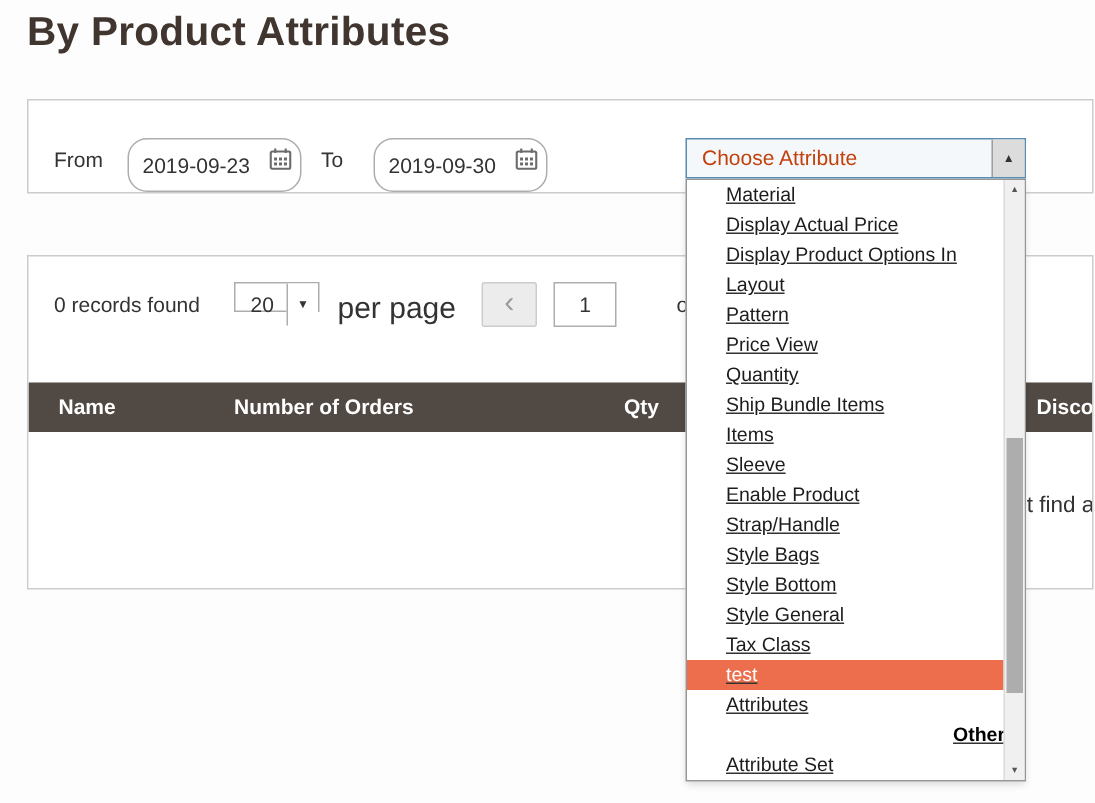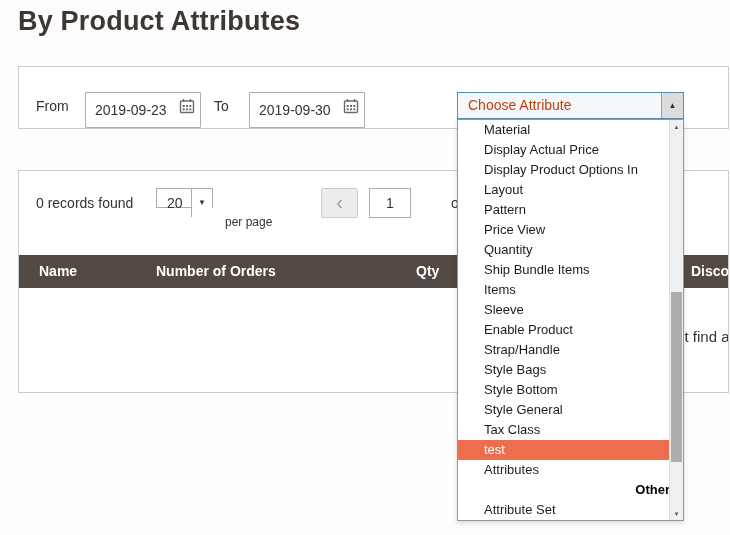--- a/index.html
+++ b/index.html
@@ -14,60 +14,60 @@
     position:absolute;left:18px;top:6px;margin:0;
     font-size:27px;font-weight:600;color:#41362f;letter-spacing:.2px;
   }
   .panel{position:absolute;background:#fff;border:1px solid #ccc;box-sizing:border-box;}
   #filter-panel{left:18px;top:66px;width:711px;height:63px;}
   #grid-panel{left:18px;top:170px;width:711px;height:223px;overflow:hidden;}
 
   .field-label{position:absolute;font-size:14px;color:#333;}
   .date-field{position:absolute;width:116px;height:28px;}
   .date-field input{
-    width:116px;height:36px;box-sizing:border-box;border:1px solid #adadad;border-radius:1px;
+    width:116px;height:36px;box-sizing:border-box;border:1px solid #adadad;border-radius:13px;
     font-size:14px;color:#333;padding:0 26px 0 9px;background:#fff;
     font-family:inherit;
   }
   .cal-icon{position:absolute;right:6px;top:6px;width:16px;height:16px;cursor:pointer;}
 
   
   #attr-select{
     position:absolute;left:457px;top:92px;width:227px;height:27px;z-index:60;
     background:#f4f8fb;border:1px solid #5a8bb0;box-sizing:border-box;cursor:pointer;
   }
   .attr-select-value{line-height:25px;padding-left:10px;font-size:14px;color:#c2410c;}
   .attr-select-btn{
     position:absolute;right:0;top:0;width:21px;height:25px;background:#dcdcdc;
     border-left:1px solid #9f9f9f;text-align:center;font-size:8px;line-height:25px;color:#333;
   }
   #attr-dropdown{
     position:absolute;left:457px;top:119px;width:227px;height:402px;z-index:59;
     background:#fff;border:1px solid #969696;box-sizing:border-box;
     box-shadow:0 2px 5px rgba(0,0,0,.15);
   }
-  .options{position:absolute;left:0;top:0;right:13px;}
+  .options{position:absolute;left:0;top:0;right:13px;text-decoration:underline;}
   .opt{height:20px;line-height:20px;font-size:13px;color:#1c1c1c;padding-left:26px;
        white-space:nowrap;overflow:hidden;cursor:default;}
   .opt.group{font-weight:700;color:#000;padding-left:12px;text-align:right;}
   .opt.hl{background:var(--hl);color:#fff;}
   .sb{position:absolute;top:0;right:0;bottom:0;width:13px;background:#f0f0f0;border-left:1px solid #dcdcdc;}
   .sb-btn{position:absolute;left:0;right:0;height:13px;text-align:center;font-size:7px;line-height:13px;color:#555;}
   .sb-btn.up{top:0;}
   .sb-btn.down{bottom:0;}
   .sb-thumb{position:absolute;left:1px;width:11px;top:172px;height:170px;background:#adadad;}
 
   
   .records{position:absolute;left:17px;top:24px;font-size:14px;color:#333;}
   .pagesize{position:absolute;left:137px;top:17px;width:57px;height:20px;
     border:1px solid #adadad;background:#fff;box-sizing:border-box;cursor:pointer;}
   .ps-val{line-height:28px;padding-left:10px;font-size:14px;color:#333;}
   .ps-arrow{position:absolute;right:0;top:0;width:20px;height:28px;border-left:1px solid #adadad;
     text-align:center;font-size:8px;line-height:28px;color:#333;background:#fff;}
-  .perpage{position:absolute;left:206px;top:24px;font-size:12px;color:#333;margin-top:20px;}
+  .perpage{position:absolute;left:206px;top:24px;font-size:20px;color:#333;}
   .prev-btn{position:absolute;left:302px;top:17px;width:37px;height:30px;box-sizing:border-box;
     background:#ececec;border:1px solid #ccc;border-radius:2px;text-align:center;cursor:default;}
   .prev-btn span{font-size:20px;line-height:26px;color:#9a9a9a;}
   .page-input{position:absolute;left:350px;top:17px;width:42px;height:30px;box-sizing:border-box;
     border:1px solid #adadad;text-align:center;font-size:14px;color:#333;font-family:inherit;}
   .oflabel{position:absolute;left:402px;top:24px;font-size:14px;color:#333;margin-left:30px;}
 
   
   .thead{position:absolute;left:0;top:84px;height:33px;width:980px;display:flex;
     background:var(--header-bg);color:#fff;font-size:14px;font-weight:600;}

